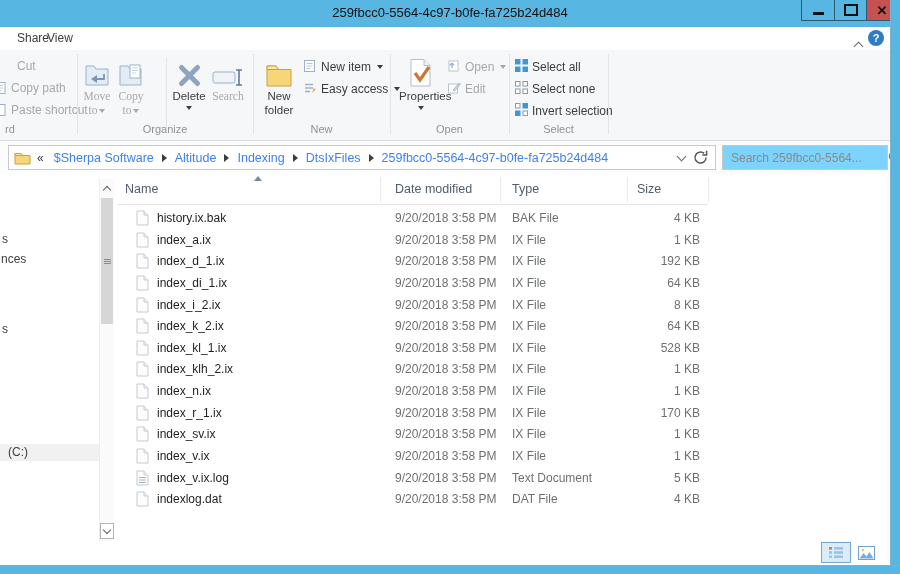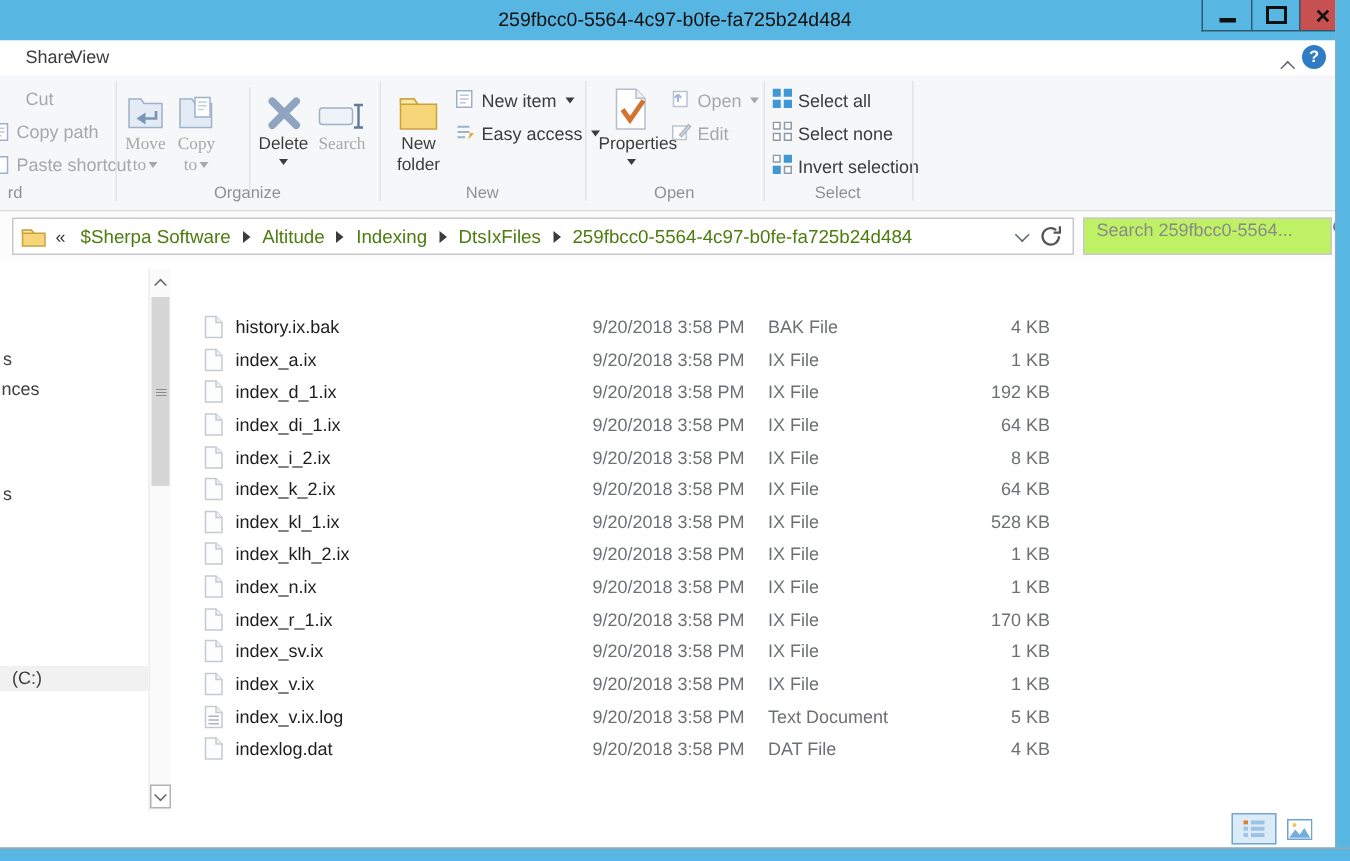--- a/index.html
+++ b/index.html
@@ -37,27 +37,27 @@
   .bicon{height:33px;display:flex;align-items:flex-end;justify-content:center;margin-bottom:2px;}
   .dd{display:inline-block;width:0;height:0;border-left:3px solid transparent;border-right:3px solid transparent;border-top:4px solid currentColor;vertical-align:middle;margin-left:2px;}
   .dd.below{display:block;margin:2px auto 0;}
   .iconclip{display:inline-block;width:7px;height:14px;overflow:hidden;}
   .iconclip svg{margin-left:-7px;}
 
   
   .addrrow{position:absolute;top:141px;left:0;right:10px;height:33px;background:#fcfcfc;}
   .addressbox{position:absolute;left:8px;top:4px;width:706px;height:23px;background:#fff;border:1px solid #c9c9c9;display:flex;align-items:center;}
   .addr-prefix{margin:0 5px 0 6px;font-size:12px;color:#333;}
-  .crumbs{display:flex;align-items:center;flex:1;font-size:12.5px;color:#4d7c0f;white-space:nowrap;overflow:hidden;}
+  .crumbs{display:flex;align-items:center;flex:1;font-size:12.5px;color:#3b82f6;white-space:nowrap;overflow:hidden;}
   .crumb{padding:0 5px;}
   .crumb-sep{display:inline-block;width:0;height:0;border-left:5px solid #3c3c3c;border-top:4px solid transparent;border-bottom:4px solid transparent;margin:0 3px;}
   .addr-ctls{display:flex;align-items:center;gap:8px;padding-right:7px;}
   .addr-folder{margin-left:5px;display:flex;}
 
-  .searchbox{position:absolute;left:722px;top:4px;width:164px;height:23px;background:#bef264;border:1px solid #c9c9c9;display:flex;align-items:flex-start;}
+  .searchbox{position:absolute;left:722px;top:4px;width:164px;height:23px;background:#7dd3fc;border:1px solid #c9c9c9;display:flex;align-items:center;}
   .searchbox input{border:none;outline:none;flex:1;font-size:12px;color:#6e6e6e;padding:0 2px 0 8px;background:transparent;font-family:"Liberation Sans",sans-serif;}
   .searchbox input::placeholder{color:#8a8a8a;opacity:1;}
   .mag{display:flex;margin-right:6px;}
 
   
   .main{position:absolute;top:174px;left:0;right:10px;bottom:9px;background:#fff;}
   .sidebar{position:absolute;left:0;top:0;width:99px;height:100%;}
   .frag{position:absolute;left:0;font-size:12px;color:#3f3f3f;height:17px;line-height:17px;}
   .frag-0{top:57px;left:2px;} .frag-1{top:77px;left:1px;} .frag-2{top:147px;left:2px;}
   .frag-3{top:270px;left:0;width:99px;background:#f1f1f1;padding-left:8px;box-sizing:border-box;}
@@ -334,20 +334,32 @@
         </div>
       <div class="ns-thumb">
           <span class="ns-grip"></span>
         </div>
       <div class="ns-down">
           <i class="schv down"></i>
         </div>
     </div>
 
     <div class="listarea">
+      <div class="colheaders">
+        <span class="sortarrow"></span>
+        <span class="chead ch-0">Name</span>
+        <span class="chead ch-1">Date modified</span>
+        <span class="chead ch-2">Type</span>
+        <span class="chead ch-3">Size</span>
+        <span class="cdiv cd-0"></span>
+        <span class="cdiv cd-1"></span>
+        <span class="cdiv cd-2"></span>
+        <span class="cdiv cd-3"></span>
+        <span class="headline"></span>
+      </div>
       <div class="rows" id="rows">
           <div class="frow">
             <span class="ficon">
               <svg width="13" height="16" viewBox="0 0 13 16">
                 <path d="M1 1h7l4 4v10H1z" fill="#fdfdfd" stroke="#c3cad1"></path>
                 <path d="M8 1v4h4" fill="#eef2f5" stroke="#c3cad1"></path>
               </svg>
             </span>
             <span class="fname">history.ix.bak</span>
             <span class="fdate">9/20/2018 3:58 PM</span>

